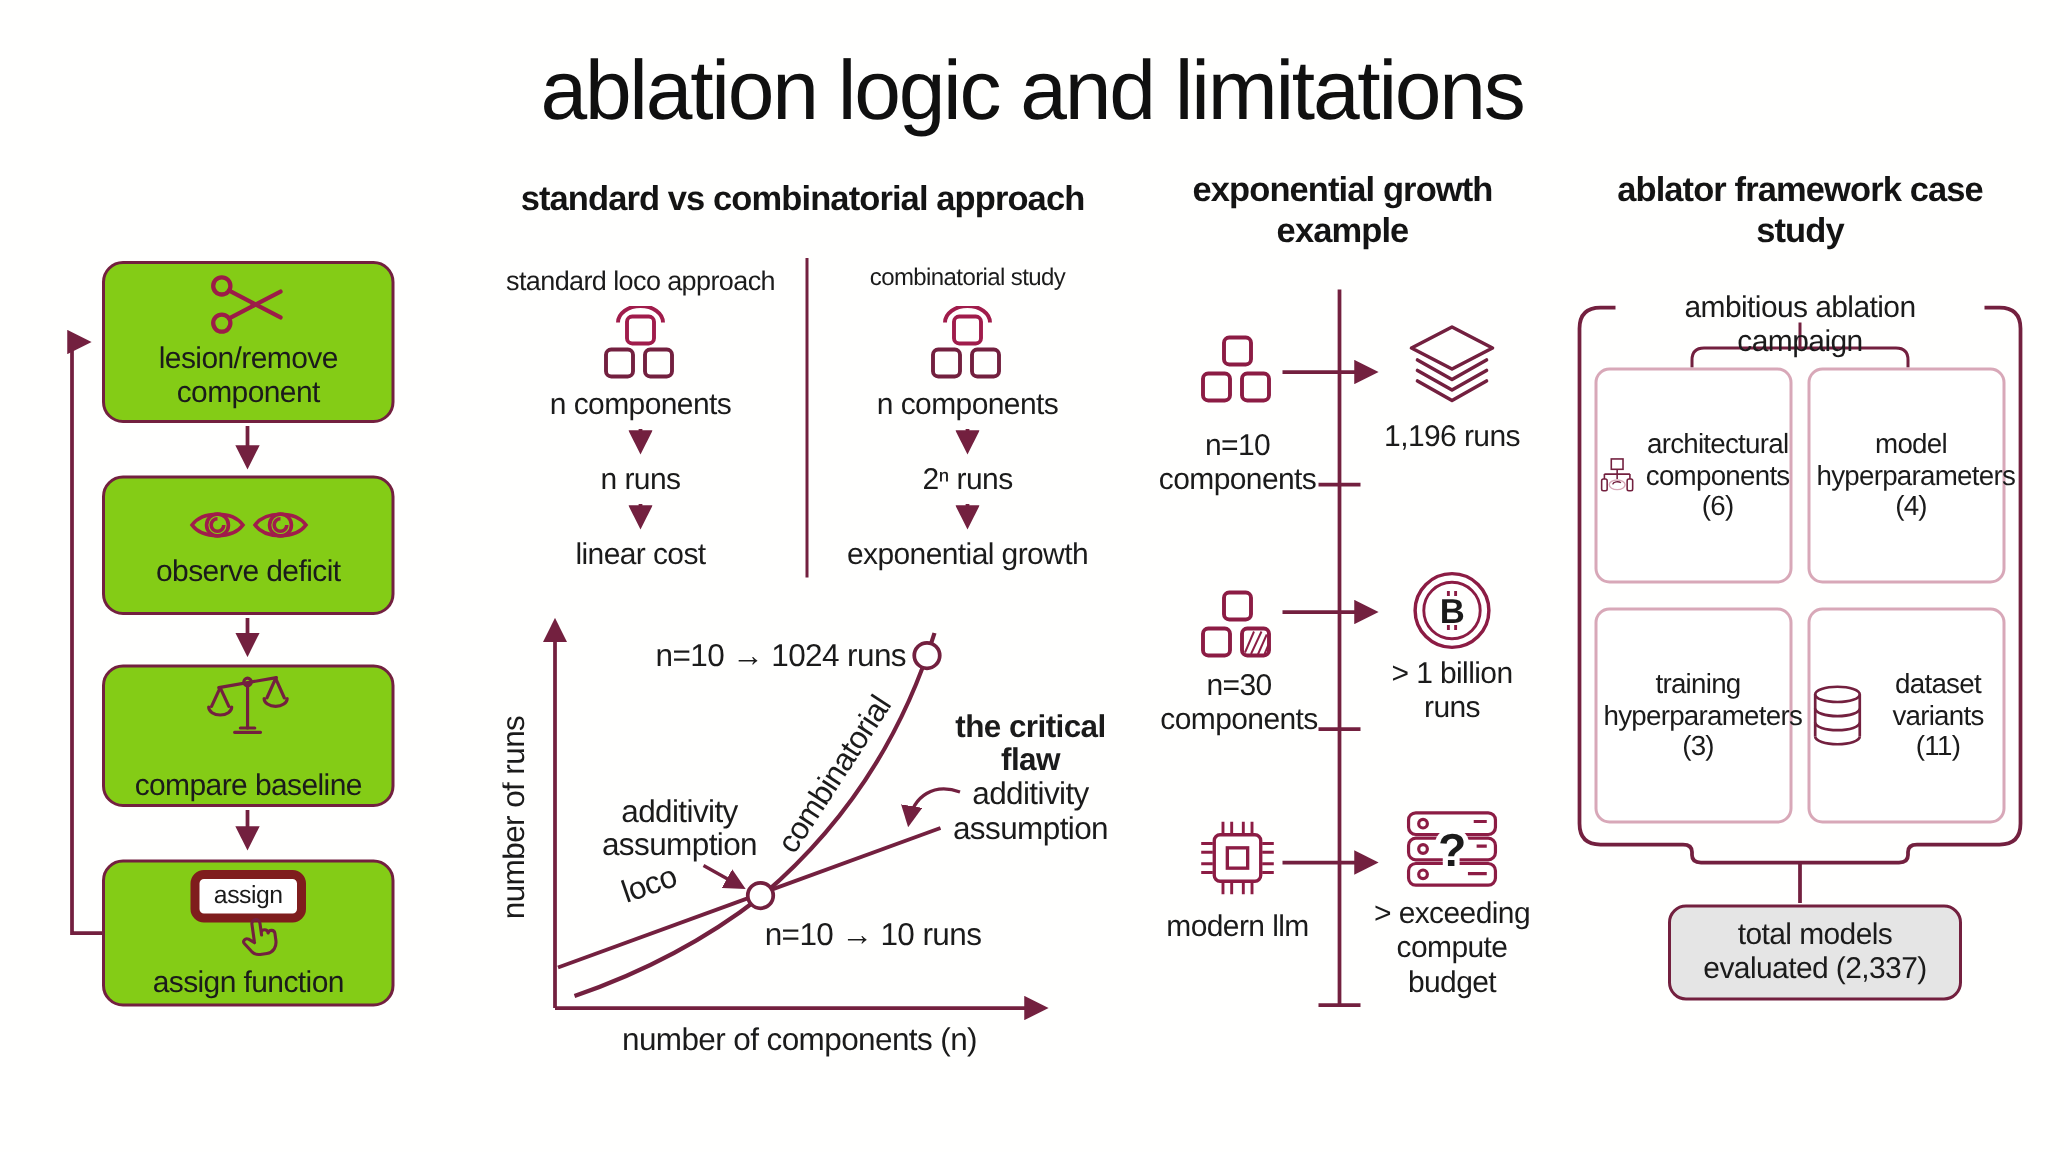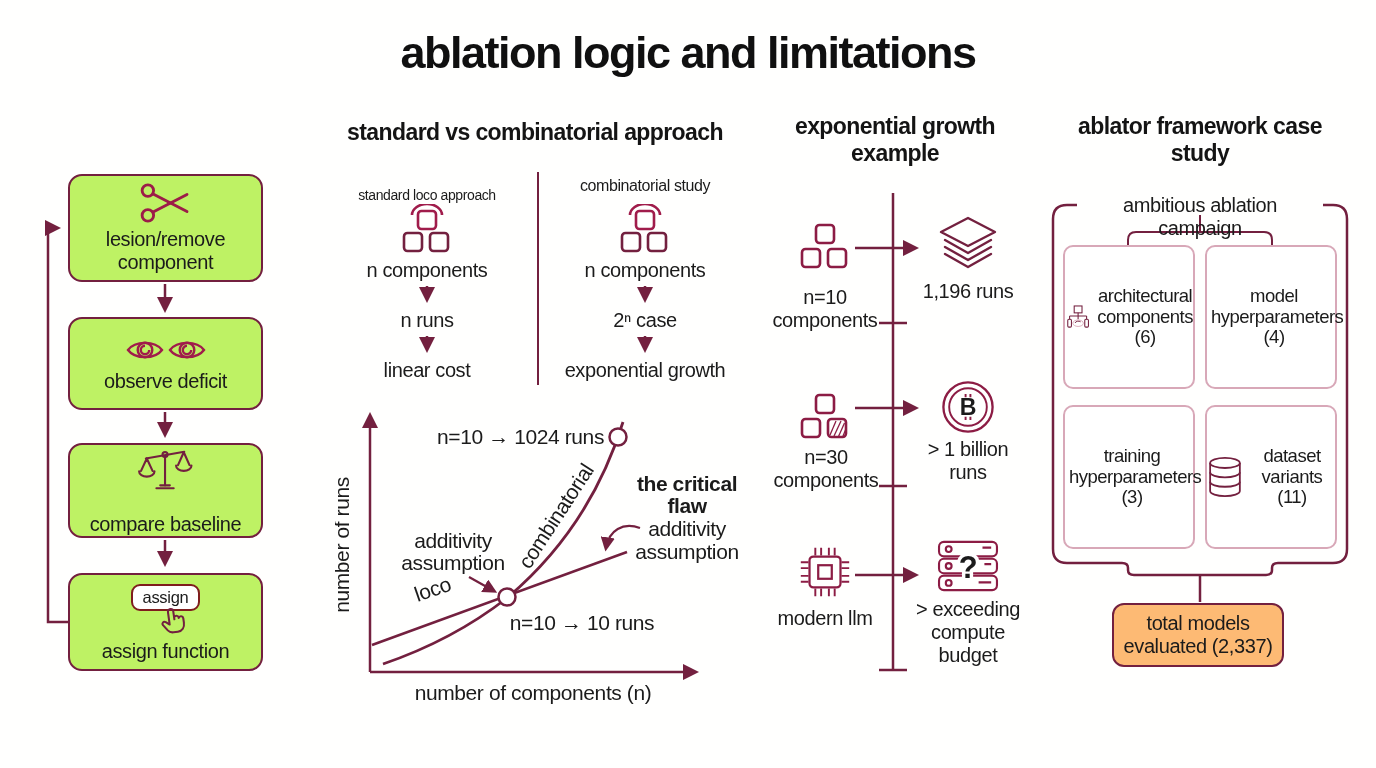--- a/index.html
+++ b/index.html
@@ -1,35 +1,35 @@
 <!DOCTYPE html>
 <html><head>
 <meta charset="utf-8">
 <style>
   html,body{margin:0;padding:0;background:#fff;}
   .canvas{position:relative;width:1376px;height:768px;background:#fffffe;overflow:hidden;
           font-family:"Liberation Sans",sans-serif;color:#1b1b1b;}
   .abs{position:absolute;}
   .ctext{text-align:center;}
-  .title{left:0;right:0;top:27px;text-align:center;font-size:45px;font-weight:bold;
+  .title{left:0;right:0;top:27px;text-align:center;font-size:56px;font-weight:normal;
          letter-spacing:-1.5px;color:#101010;}
   .colhead{text-align:center;font-weight:bold;font-size:23px;letter-spacing:-0.6px;
            line-height:1.18;color:#141414;}
   .lbl{font-size:20px;letter-spacing:-0.4px;line-height:1.14;color:#1b1b1b;}
-  .fbox{left:68px;width:195px;border:2.5px solid #73203f;border-radius:14px;background:#bef264;
+  .fbox{left:68px;width:195px;border:2.5px solid #73203f;border-radius:14px;background:#84cc16;
         display:flex;flex-direction:column;align-items:center;justify-content:center;
         box-sizing:border-box;}
   .casebox{width:132px;height:144px;border:2px solid #d8a8b8;border-radius:10px;background:#fff;
         display:flex;flex-direction:row;align-items:center;justify-content:center;
         box-sizing:border-box;gap:6px;}
   .caselbl{font-size:18.5px;letter-spacing:-0.5px;line-height:1.13;text-align:center;color:#1b1b1b;}
-  .assign-pill{border:2px solid #7f1d1d;border-radius:9px;padding:0 10px;font-size:16.5px;
+  .assign-pill{border:6px solid #7f1d1d;border-radius:9px;padding:0 10px;font-size:16.5px;
         letter-spacing:-0.3px;color:#1b1b1b;line-height:23px;background:#fff;}
-  .totalbox{left:1112px;top:603px;width:172px;height:64px;border:2.5px solid #73203f;
-        border-radius:12px;background:#fdba74;display:flex;align-items:center;justify-content:center;
+  .totalbox{left:1112px;top:603px;width:196px;height:64px;border:2.5px solid #73203f;
+        border-radius:12px;background:#e5e5e5;display:flex;align-items:center;justify-content:center;
         box-sizing:border-box;}
   svg text{font-family:"Liberation Sans",sans-serif;fill:#1b1b1b;letter-spacing:-0.4px;}
   .divider{width:2px;background:#73203f;}
 </style>
 </head>
 <body>
 
 <div class="canvas">
 
   <svg width="0" height="0" style="position:absolute">
@@ -96,21 +96,21 @@
     <svg width="34" height="34" viewBox="0 0 34 38" style="margin-top:-5px;margin-left:16px;transform:rotate(-8deg)">
       <path d="M12 19 V6 a3 3 0 0 1 6 0 v9 m0 -2 a2.6 2.6 0 0 1 5 .8 m0 .4 a2.6 2.6 0 0 1 5 1 v5 c0 5 -3 9 -8 9 h-5 c-2.5 0 -4.5 -1 -6 -3 l-4.5 -6.5 c-1.5 -2 1 -4.5 3.5 -3 l4 3.3" fill="none" stroke="#73203f" stroke-width="2.3" stroke-linecap="round" stroke-linejoin="round"></path>
     </svg>
     <div class="lbl ctext" style="width:180px;margin-top:0px">assign function</div>
   </div>
 
   <div class="abs colhead" style="left:330px;top:119px;width:410px">standard vs combinatorial approach</div>
 
   <div class="abs divider" style="left:537px;top:172px;height:213px"></div>
 
-  <div class="abs lbl ctext" style="left:317px;top:188px;width:220px;font-size:14px">standard loco approach</div>
+  <div class="abs lbl ctext" style="left:317px;top:177px;width:220px;font-size:18px">standard loco approach</div>
   <div class="abs lbl ctext" style="left:542px;top:177px;width:206px;font-size:16px">combinatorial study</div>
 
   <svg class="abs" style="left:399px;top:204px" width="56" height="52" viewBox="0 0 56 52">
     <g fill="none" stroke-width="2.6">
       <path d="M13 11 a15 11 0 0 1 30 0" stroke="#a01c4b"></path>
       <rect x="19" y="7" width="18" height="18" rx="3.5" stroke="#a01c4b"></rect>
       <rect x="5" y="29" width="18" height="18" rx="3.5" stroke="#73203f"></rect>
       <rect x="31" y="29" width="18" height="18" rx="3.5" stroke="#73203f"></rect>
     </g>
   </svg>
@@ -128,21 +128,21 @@
   <div class="abs lbl ctext" style="left:542px;top:259px;width:206px">n components</div>
 
   <svg class="abs" style="left:419px;top:284px" width="16" height="25">
       <path d="M8 2 V15" stroke="#73203f" stroke-width="2.5" marker-end="url(#arr)" fill="none"></path>
     </svg>
   <svg class="abs" style="left:637px;top:284px" width="16" height="25">
       <path d="M8 2 V15" stroke="#73203f" stroke-width="2.5" marker-end="url(#arr)" fill="none"></path>
     </svg>
 
   <div class="abs lbl ctext" style="left:317px;top:309px;width:220px">n runs</div>
-  <div class="abs lbl ctext" style="left:542px;top:309px;width:206px">2ⁿ case</div>
+  <div class="abs lbl ctext" style="left:542px;top:309px;width:206px">2ⁿ runs</div>
 
   <svg class="abs" style="left:419px;top:334px" width="16" height="25">
       <path d="M8 2 V15" stroke="#73203f" stroke-width="2.5" marker-end="url(#arr)" fill="none"></path>
     </svg>
   <svg class="abs" style="left:637px;top:334px" width="16" height="25">
       <path d="M8 2 V15" stroke="#73203f" stroke-width="2.5" marker-end="url(#arr)" fill="none"></path>
     </svg>
 
   <div class="abs lbl ctext" style="left:317px;top:359px;width:220px">linear cost</div>
   <div class="abs lbl ctext" style="left:542px;top:359px;width:206px">exponential growth</div>

